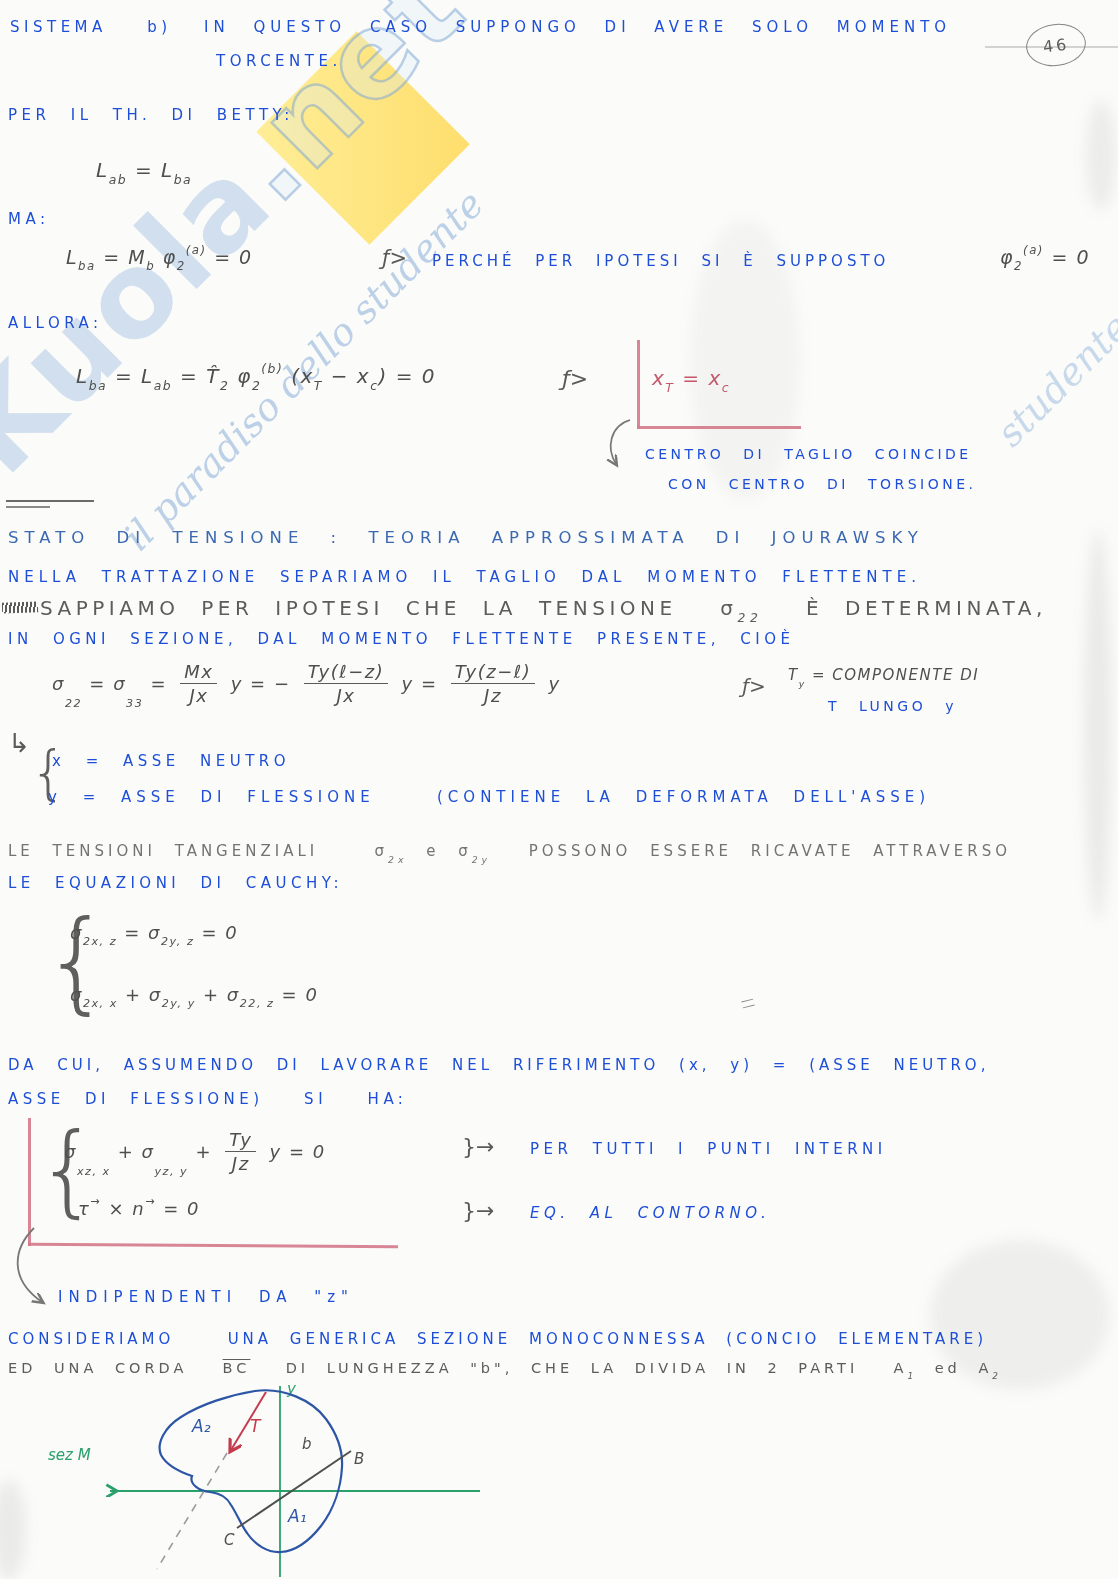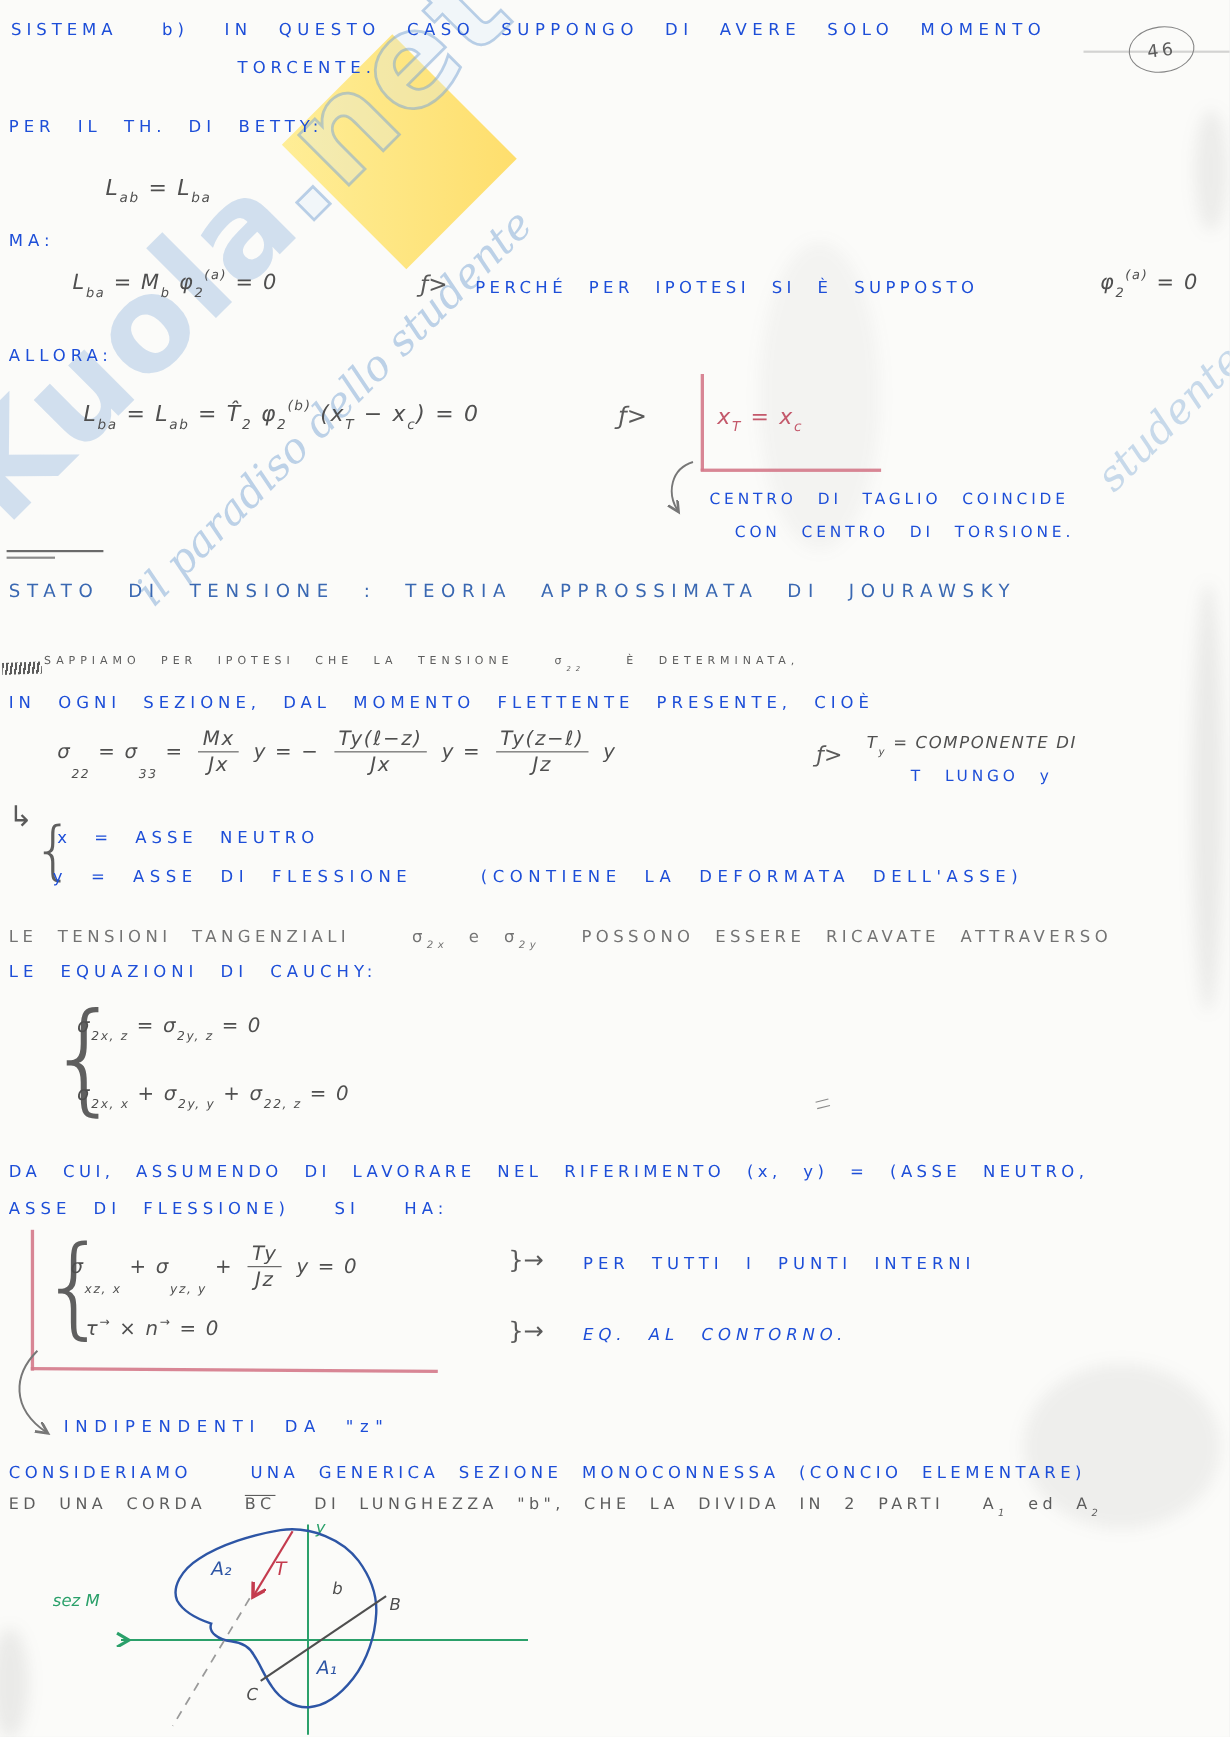--- a/index.html
+++ b/index.html
@@ -95,22 +95,23 @@
     <path d="M32,4 C12,10 8,32 18,48" fill="none" stroke="#777" stroke-width="1.7" marker-end="url(#mg)"></path>
   </svg>
   <div class="hw small" style="left:645px;top:446px;">CENTRO DI TAGLIO COINCIDE</div>
   <div class="hw small" style="left:668px;top:476px;">CON CENTRO DI TORSIONE.</div>
 
   <div class="dline" style="left:6px;top:500px;width:88px;height:2px;background:#6a6a6a;"></div>
   <div class="dline" style="left:6px;top:506px;width:44px;height:1.5px;background:#8a8a8a;"></div>
 
   <div class="hw blue" style="left:8px;top:528px;font-size:16.5px;letter-spacing:6px;word-spacing:15px;color:#3a68b2;">STATO DI TENSIONE : TEORIA APPROSSIMATA DI JOURAWSKY</div>
 
+  <div class="hw" style="left:8px;top:568px;letter-spacing:5px;">NELLA TRATTAZIONE SEPARIAMO IL TAGLIO DAL MOMENTO FLETTENTE.</div>
   <div class="scribble" style="left:2px;top:602px;"></div>
-  <div class="eq" style="left:40px;top:596px;font-style:normal;font-size:10px;letter-spacing:4.5px;word-spacing:11px;color:#5c5c5c;"><span>SAPPIAMO PER IPOTESI CHE LA TENSIONE  σ</span><sub>22</sub><span>  È DETERMINATA,</span></div>
+  <div class="eq" style="left:40px;top:596px;font-style:normal;font-size:20px;letter-spacing:4.5px;word-spacing:11px;color:#5c5c5c;"><span>SAPPIAMO PER IPOTESI CHE LA TENSIONE  σ</span><sub>22</sub><span>  È DETERMINATA,</span></div>
   <div class="hw" style="left:8px;top:630px;">IN OGNI SEZIONE, DAL MOMENTO FLETTENTE PRESENTE, CIOÈ</div>
 
   <div class="eq" style="left:52px;top:662px;font-size:18px;"><span>σ</span><sub>22</sub><span> = σ</span><sub>33</sub><span> = </span><span class="frac"><span class="num">Mx</span><span class="den">Jx</span></span><span> y = − </span><span class="frac"><span class="num">Ty(ℓ−z)</span><span class="den">Jx</span></span><span> y = </span><span class="frac"><span class="num">Ty(z−ℓ)</span><span class="den">Jz</span></span><span> y</span></div>
   <div class="sym" style="left:742px;top:674px;font-size:20px;">ƒ&gt;</div>
   <div class="eq" style="left:788px;top:666px;font-size:15px;"><span>T</span><sub>y</sub><span> = COMPONENTE DI</span></div>
   <div class="hw small" style="left:828px;top:698px;">T LUNGO y</div>
 
   <div class="sym" style="left:8px;top:728px;font-size:26px;">↳</div>
   <div class="brace" style="left:30px;top:744px;font-size:58px;">{</div>
   <div class="hw" style="left:52px;top:752px;">x = ASSE NEUTRO</div>

